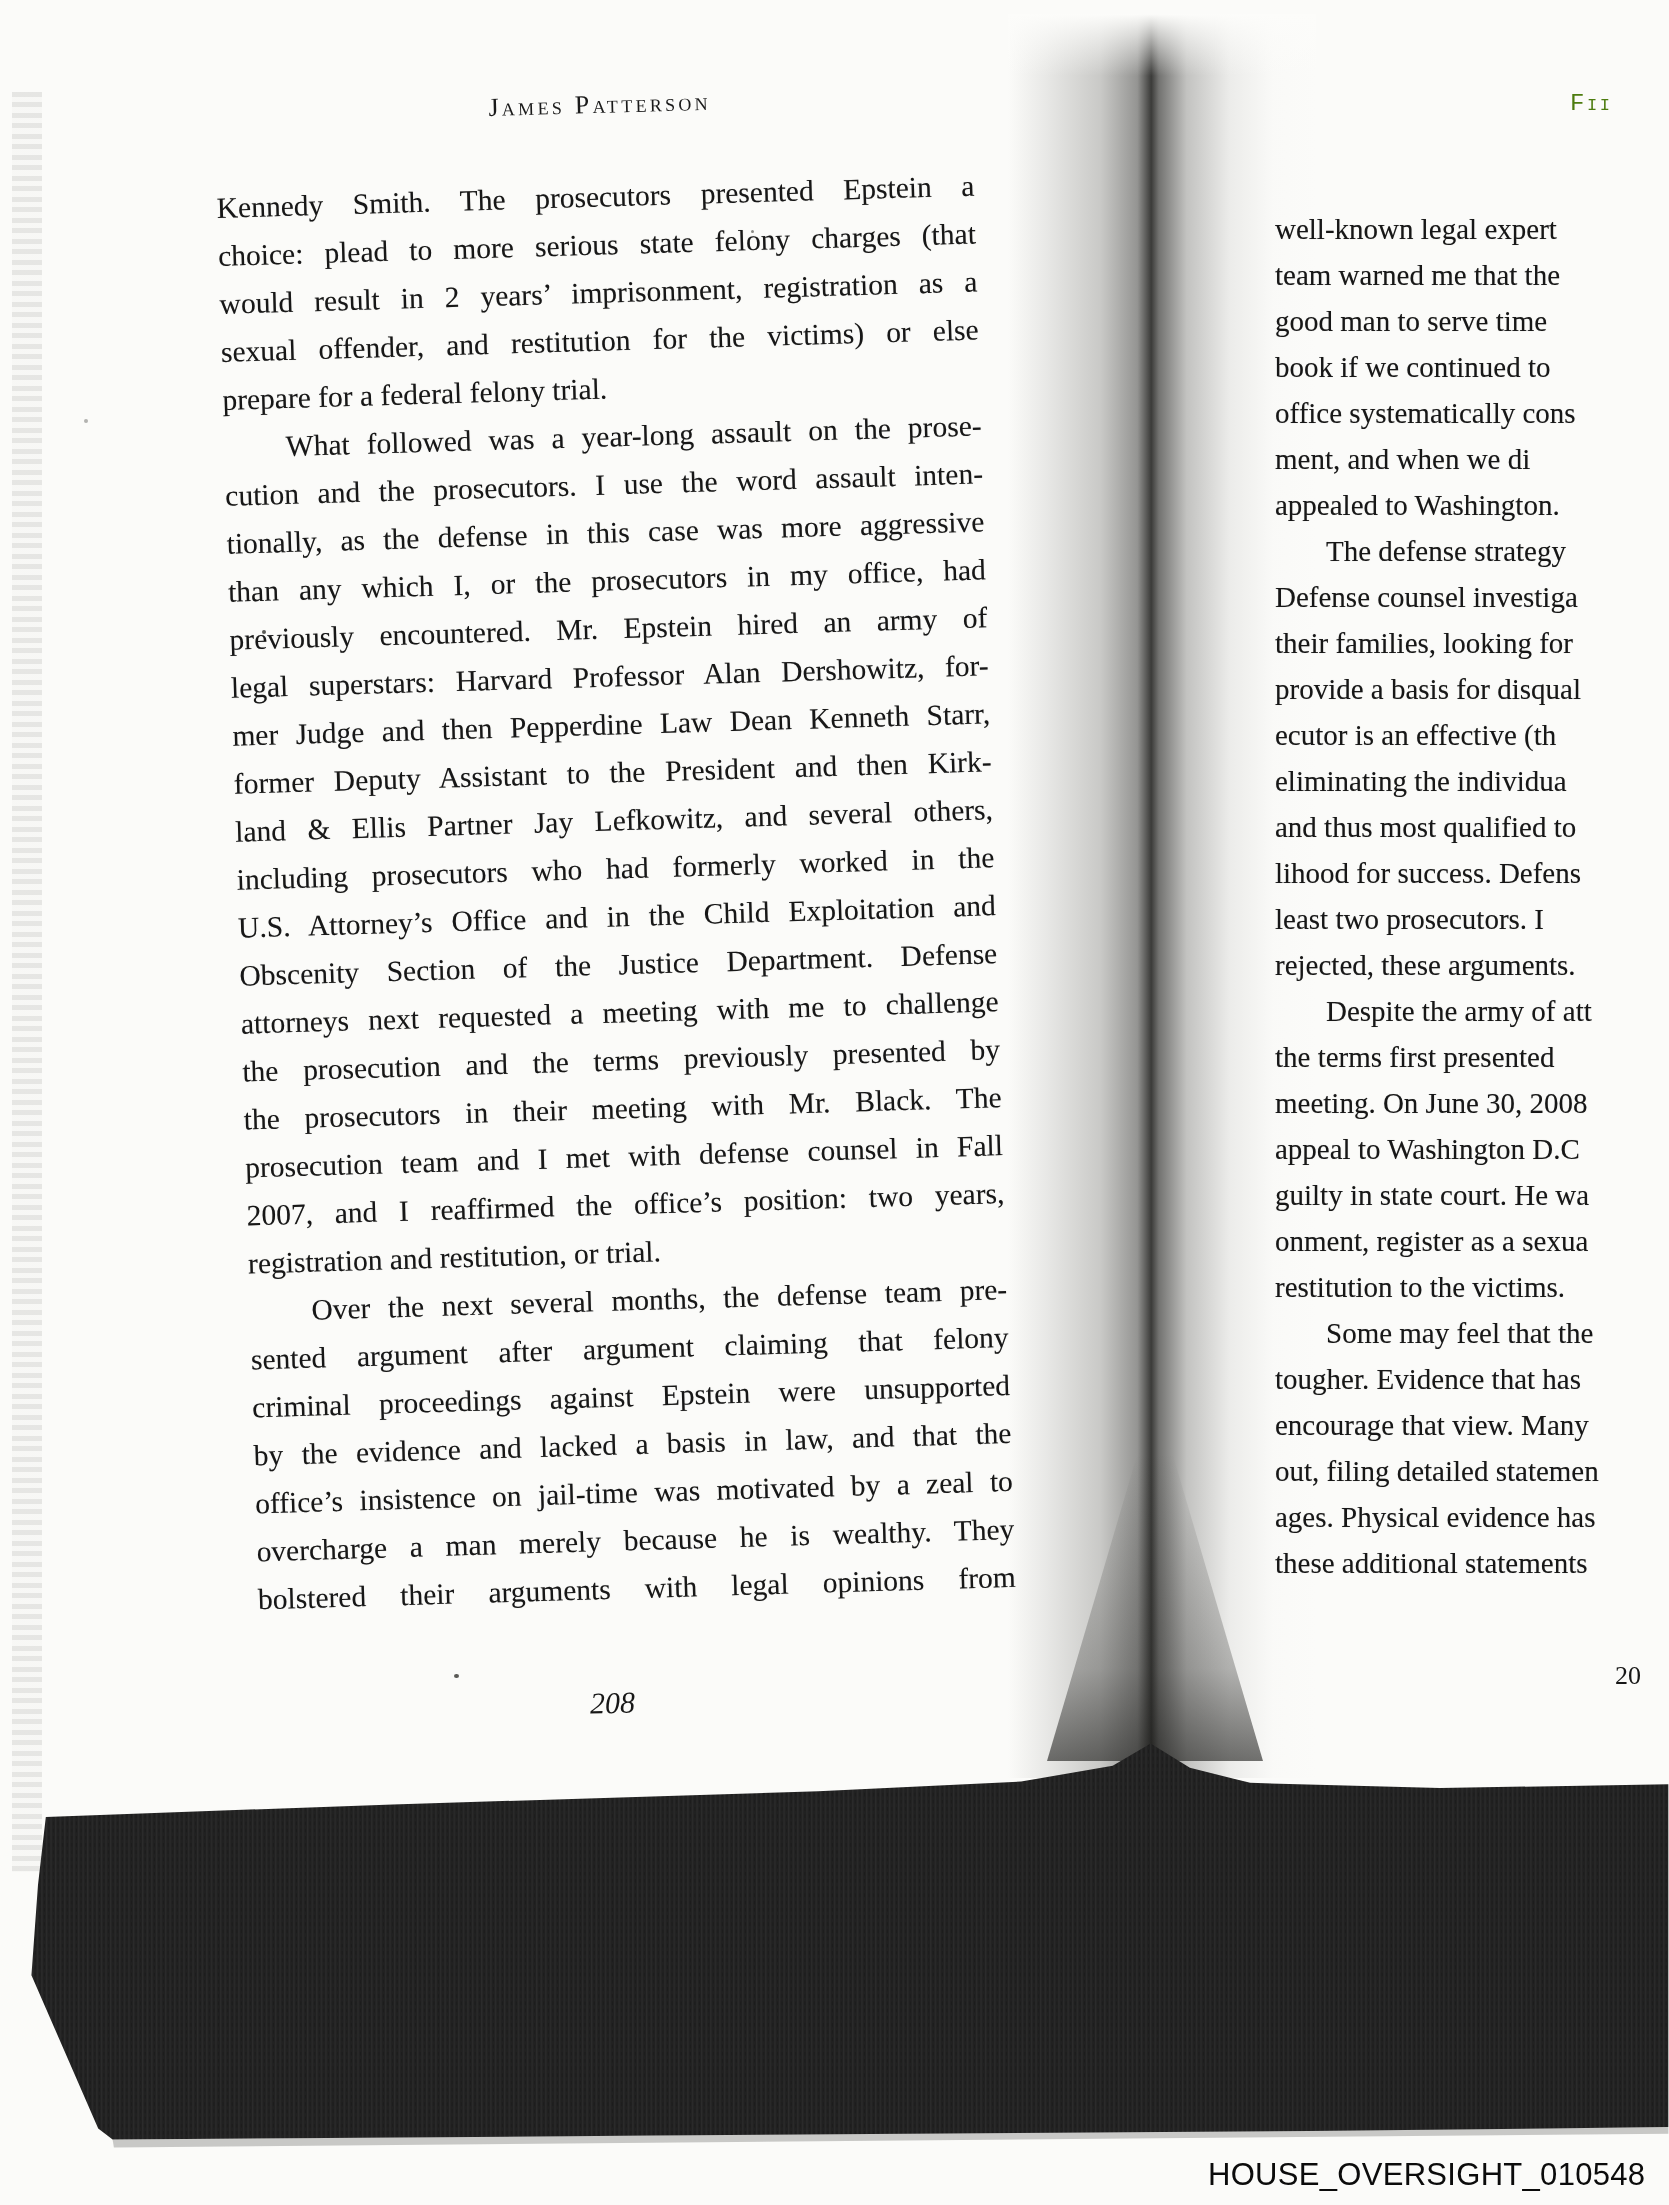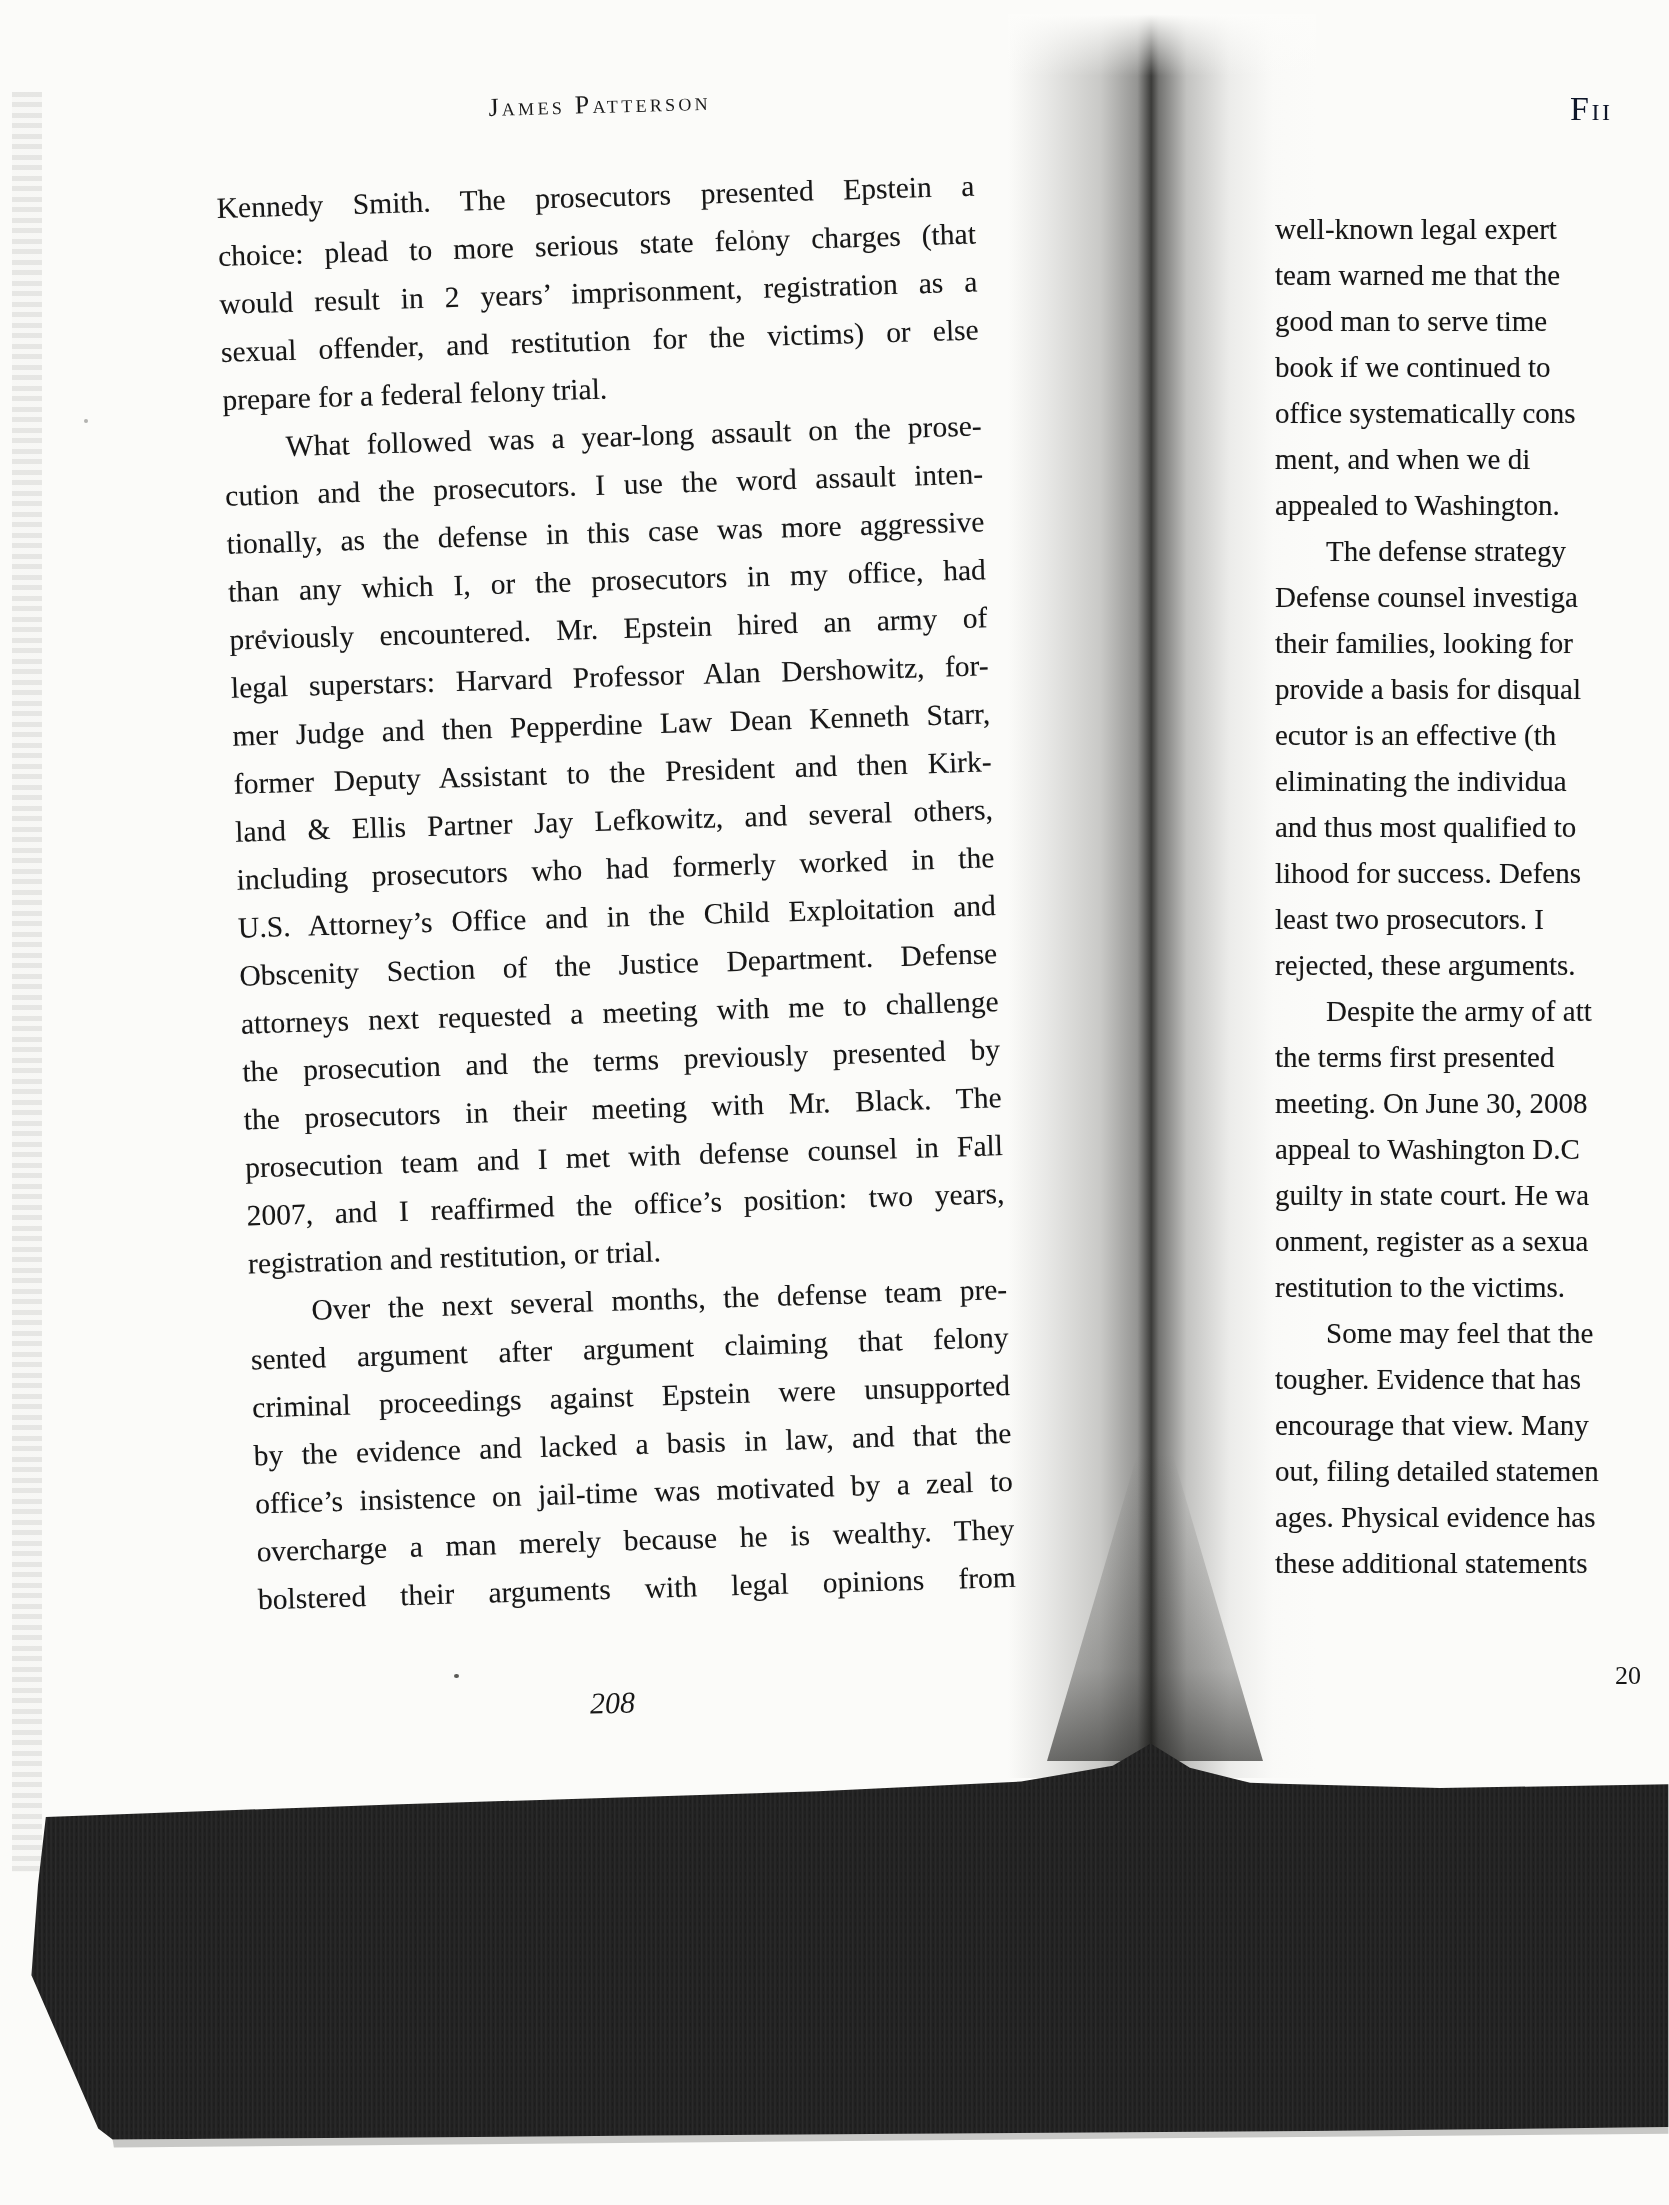--- a/index.html
+++ b/index.html
@@ -48,22 +48,22 @@
 
   
   .left-header {
     position:absolute; left:488px; top:93px;
     font-size:26px; font-variant:small-caps; letter-spacing:3.3px;
     transform:rotate(-1.6deg); transform-origin:0 0;
     color:#1a1a1a; white-space:nowrap;
   }
   .right-header {
     position:absolute; left:1570px; top:90px;
-    font-size:34px; font-variant:small-caps; letter-spacing:2.6px;
-    color:#0f172a; white-space:nowrap;
+    font-size:24px; font-variant:small-caps; letter-spacing:2.6px;
+    color:#4d7c0f; white-space:nowrap;font-family:Liberation Mono, monospace;
   }
 
   
   .left-text {
     position:absolute; left:216px; top:184px; width:758px;
     font-size:29.5px; line-height:48px;
     transform:rotate(-1.7deg); transform-origin:0 0;
   }
   .left-text .tline {
     height:48px; overflow:visible;
@@ -205,15 +205,16 @@
       <pattern id="bandtx" width="7" height="11" patternUnits="userSpaceOnUse">
         <rect width="7" height="11" fill="#212121"></rect>
         <rect x="0" width="2" height="11" fill="#2b2b2b"></rect>
         <rect x="4" width="1" height="6" fill="#181818"></rect>
       </pattern>
     </defs>
     <polygon points="172,3269 2549,3250 2549,3260 174,3281" fill="#8a8a88" opacity="0.45"></polygon>
     <polygon points="70,2776 600,2757 1250,2737 1560,2722 1700,2698 1758,2664 1818,2701 1910,2724 2200,2732 2549,2726 2549,3250 2000,3256 1000,3263 172,3269 150,3252 48,3018 58,2880" fill="url(#bandtx)"></polygon>
   </svg>
 
+  <div class="watermark">HOUSE_OVERSIGHT_010548</div>
 
 </div>
 
 
 </body></html>

